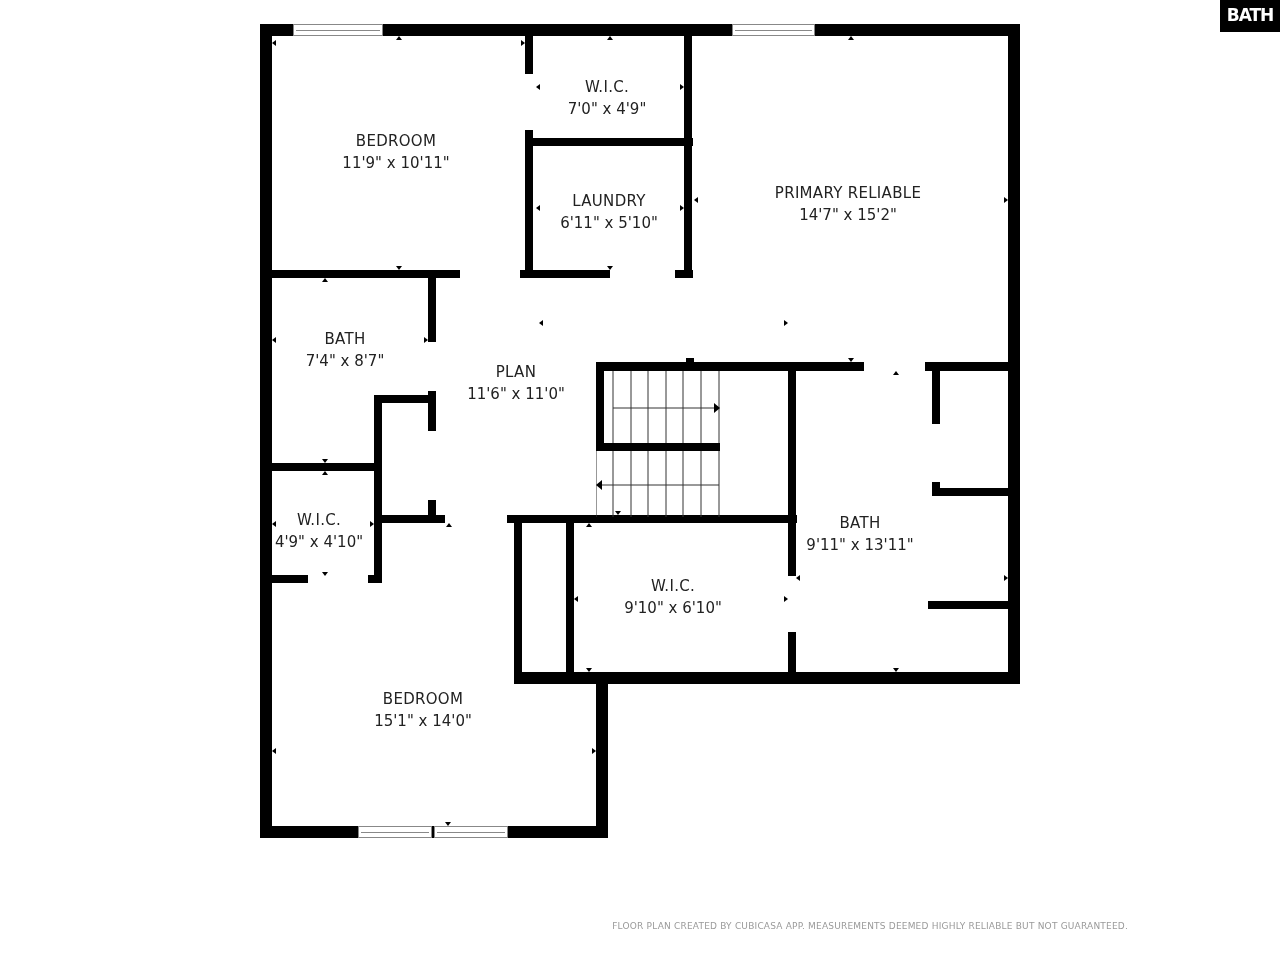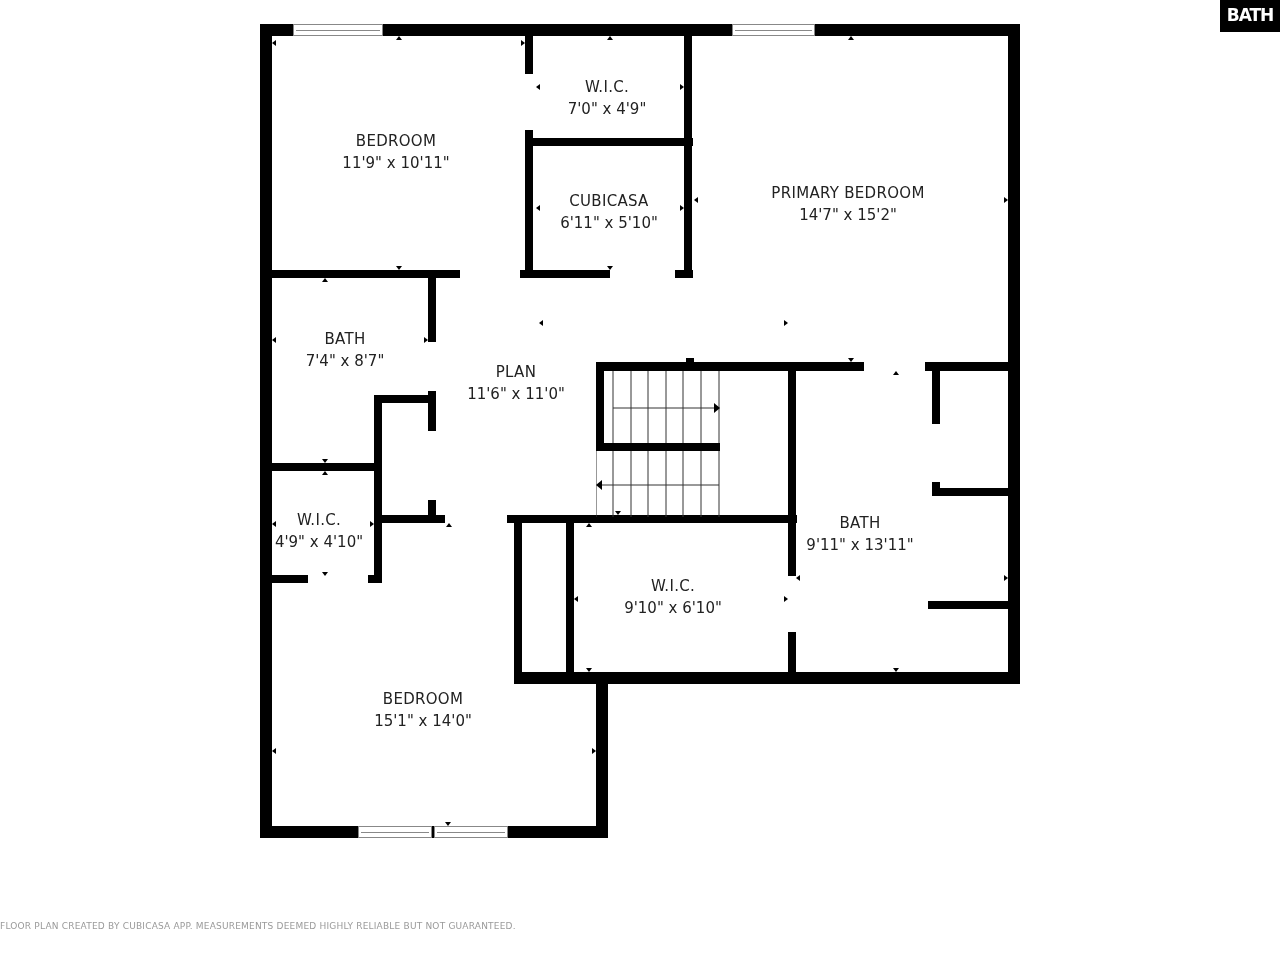--- a/index.html
+++ b/index.html
@@ -9,21 +9,21 @@
   .win::after { content:""; position:absolute; left:2px; right:2px; top:50%; height:1px; background:#888; }
   .label { position:absolute; text-align:center; color:#222; transform:translateX(-50%); white-space:nowrap; }
   .label .name { font-size:15px; letter-spacing:0.3px; line-height:22px; }
   .label .dim { font-size:15px; line-height:22px; }
   .mk { position:absolute; width:0; height:0; }
   .mk.up { border-left:3px solid transparent; border-right:3px solid transparent; border-bottom:4px solid #000; }
   .mk.down { border-left:3px solid transparent; border-right:3px solid transparent; border-top:4px solid #000; }
   .mk.left { border-top:3px solid transparent; border-bottom:3px solid transparent; border-right:4px solid #000; }
   .mk.right { border-top:3px solid transparent; border-bottom:3px solid transparent; border-left:4px solid #000; }
   .logo { position:absolute; left:1220px; top:0; width:60px; height:32px; background:#000; color:#fff; font-family:"DejaVu Sans", sans-serif; font-size:17px; font-weight:bold; text-align:center; line-height:30px; letter-spacing:-1px; }
-  .footer { position:absolute; left:0; width:1128px; top:921px; text-align:left; font-size:9px; color:#9a9a9a; letter-spacing:0.2px; }
+  .footer { position:absolute; left:0; width:1128px; top:921px; text-align:right; font-size:9px; color:#9a9a9a; letter-spacing:0.2px; }
 </style>
 </head>
 <body>
 
 <div class="logo"><span>BATH</span></div>
 
 <div>
 
   <div class="w" style="left:260px;top:24px;width:760px;height:12px;"></div>
   <div class="w" style="left:260px;top:24px;width:12px;height:814px;"></div>
@@ -107,25 +107,25 @@
 
   <div class="label" style="left:396px;top:130px;">
     <div class="name">BEDROOM</div>
     <div class="dim">11'9" x 10'11"</div>
   </div>
   <div class="label" style="left:607px;top:76px;">
     <div class="name">W.I.C.</div>
     <div class="dim">7'0" x 4'9"</div>
   </div>
   <div class="label" style="left:609px;top:190px;">
-    <div class="name">CUBICASA</div>
+    <div class="name">LAUNDRY</div>
     <div class="dim">6'11" x 5'10"</div>
   </div>
   <div class="label" style="left:848px;top:182px;">
-    <div class="name">PRIMARY BEDROOM</div>
+    <div class="name">PRIMARY RELIABLE</div>
     <div class="dim">14'7" x 15'2"</div>
   </div>
   <div class="label" style="left:345px;top:328px;">
     <div class="name">BATH</div>
     <div class="dim">7'4" x 8'7"</div>
   </div>
   <div class="label" style="left:516px;top:361px;">
     <div class="name">PLAN</div>
     <div class="dim">11'6" x 11'0"</div>
   </div>

